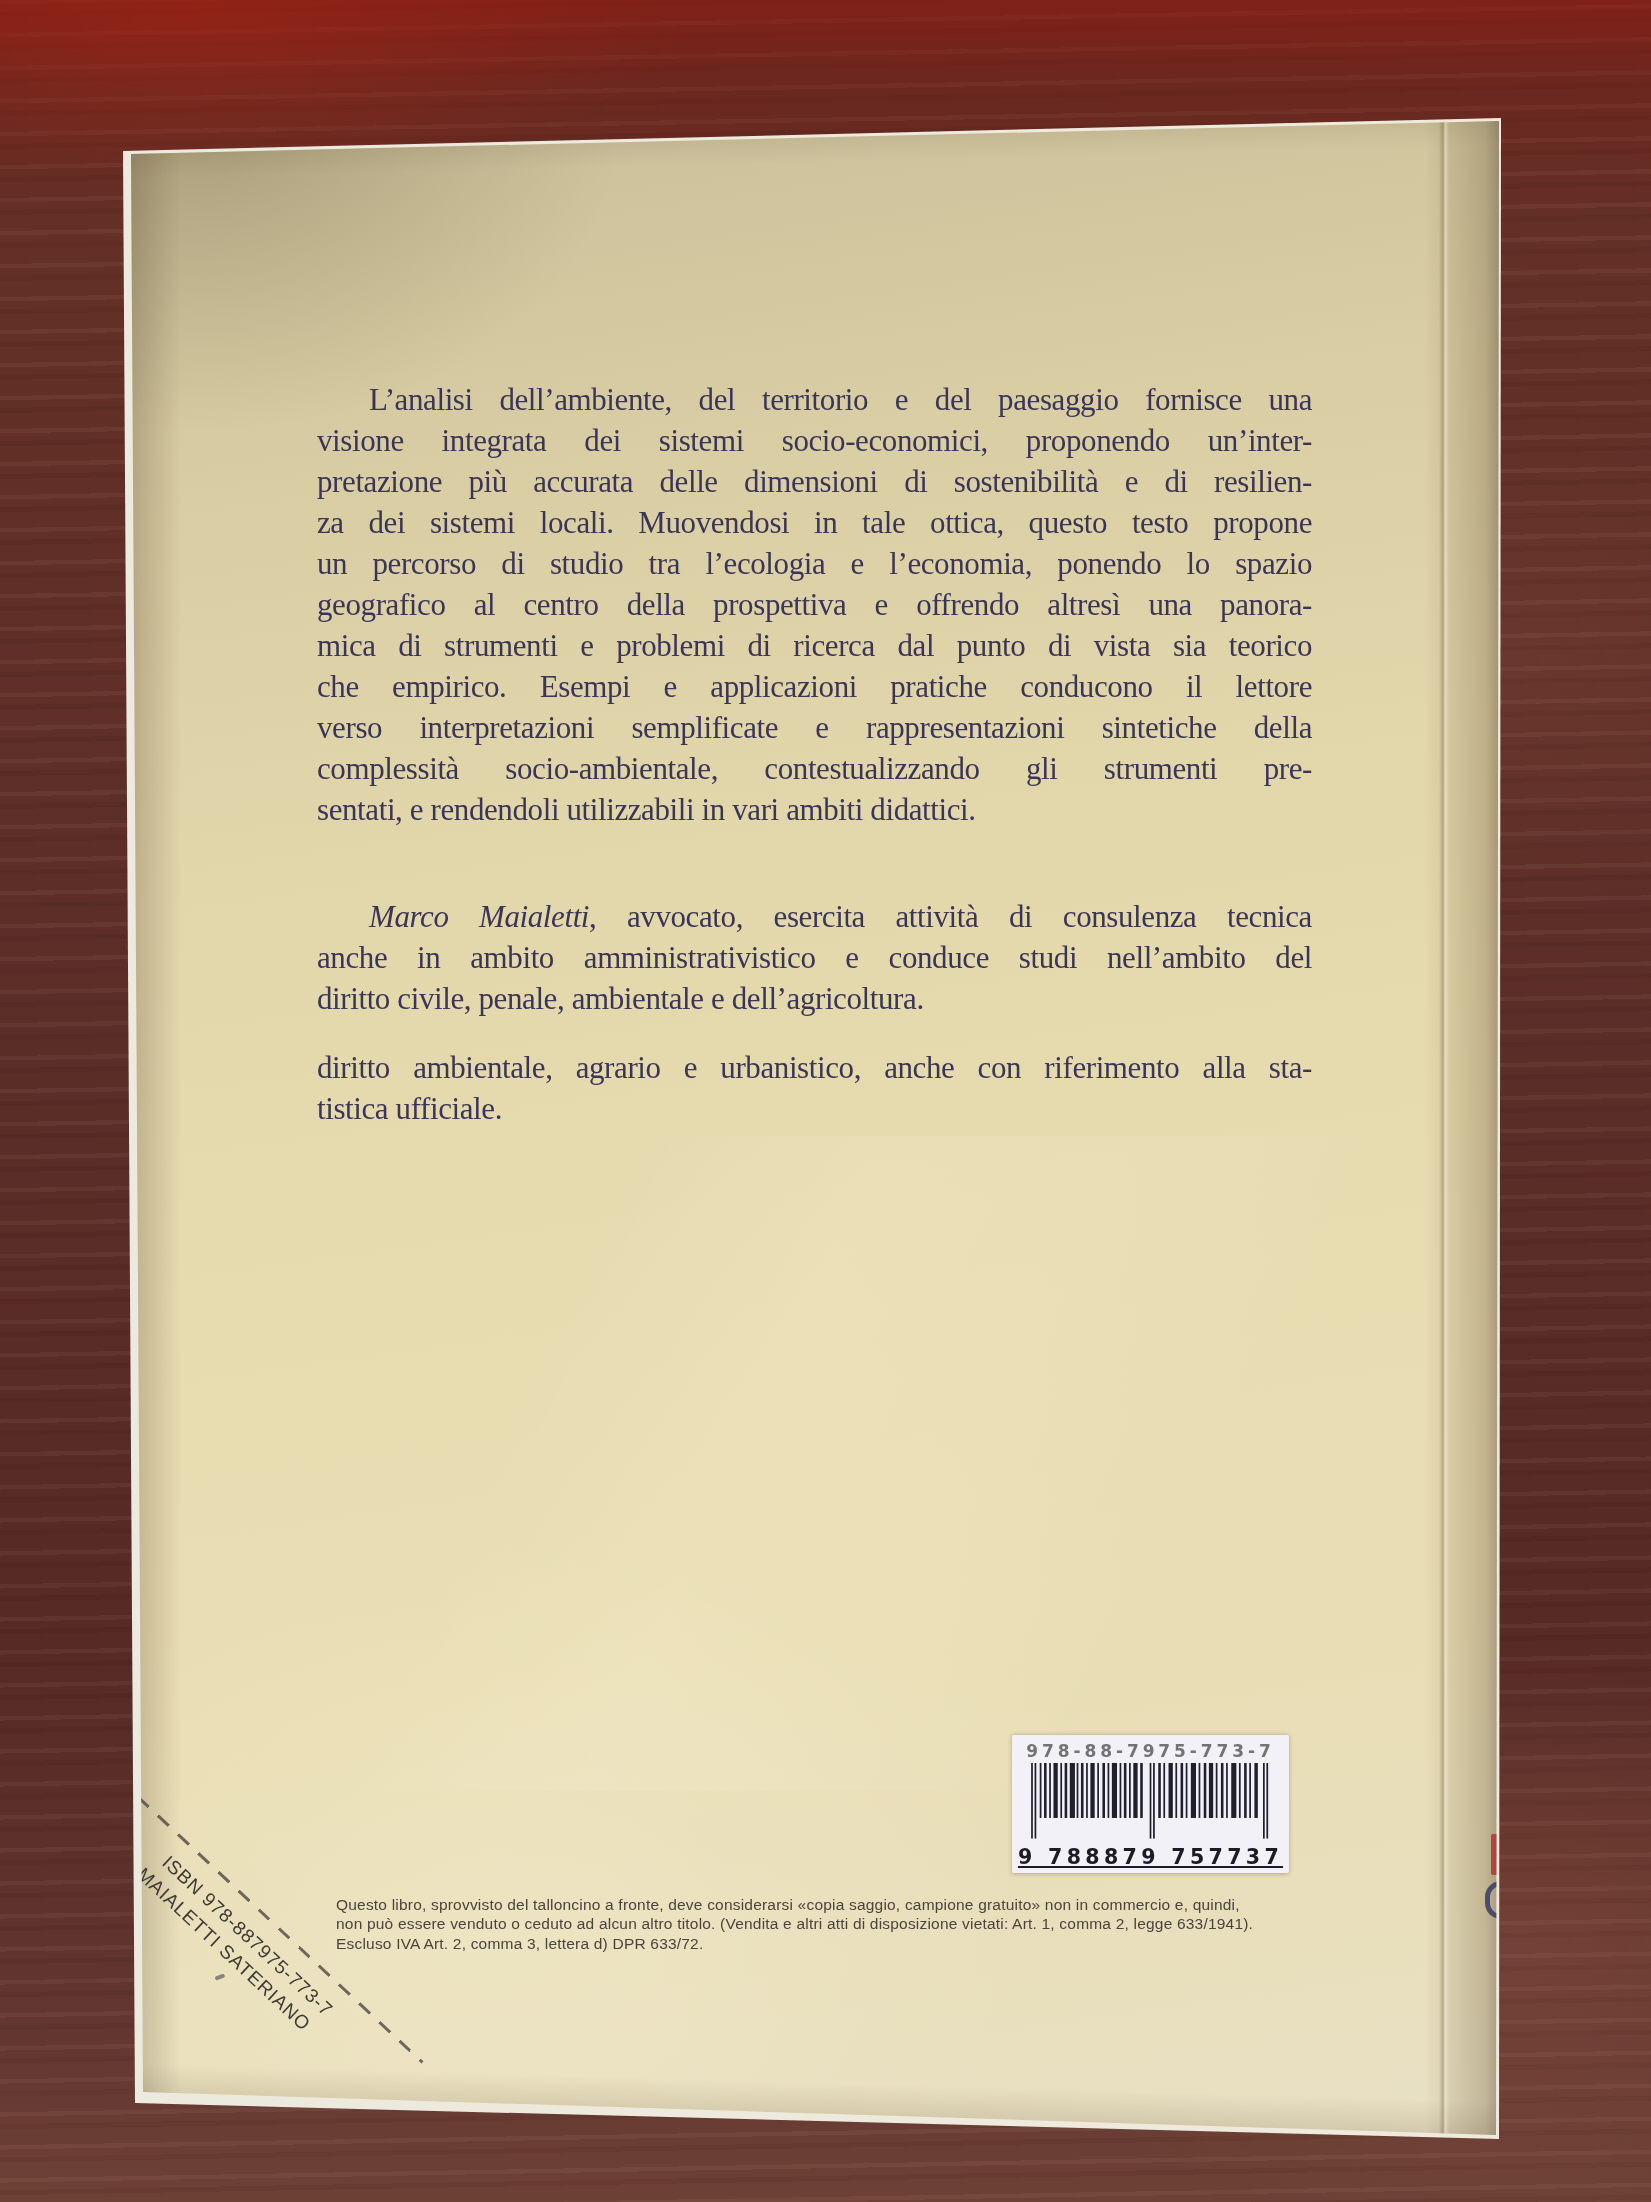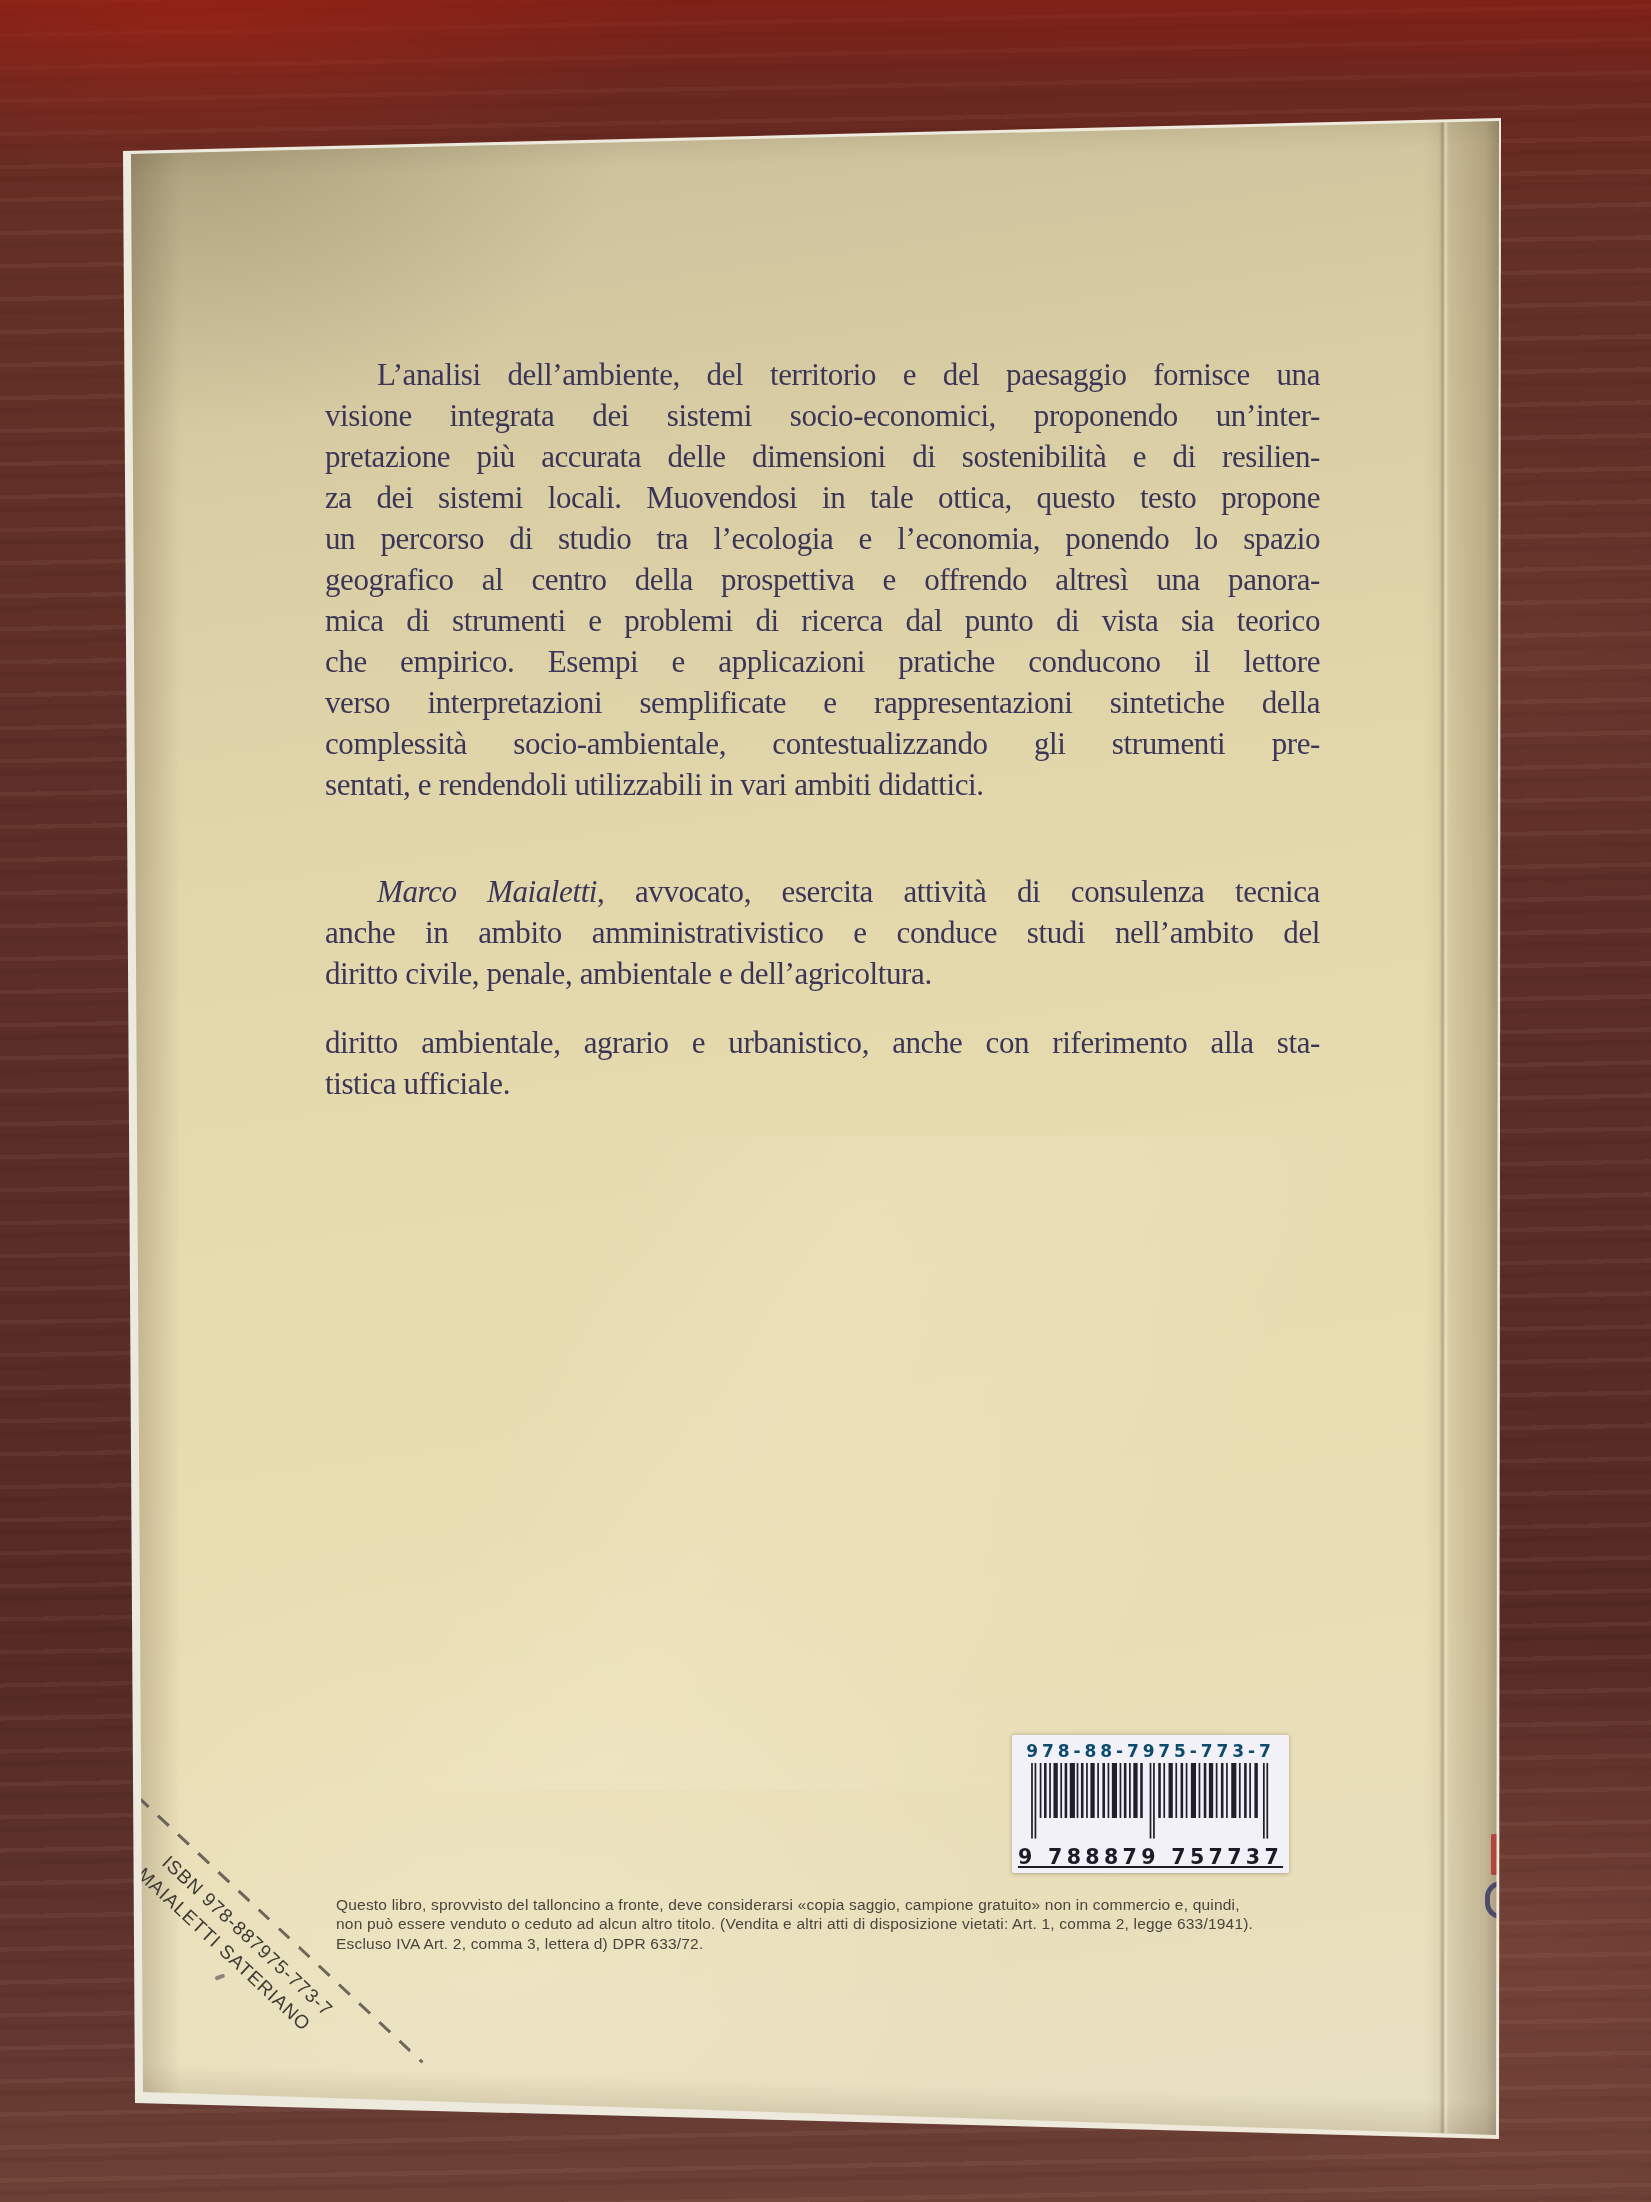--- a/index.html
+++ b/index.html
@@ -42,32 +42,32 @@
     transform:rotate(1.6deg);transform-origin:left top;
     background:linear-gradient(0deg,rgba(90,70,45,0.30),transparent);}
   .crease-v{position:absolute;left:1439px;top:116px;width:10.3px;height:2022px;
     background:linear-gradient(90deg,transparent,rgba(110,90,55,0.35) 40%,rgba(255,252,240,0.40) 62%,transparent);}
   .sheen{position:absolute;left:129px;top:1136px;width:1377px;height:654px;
     background:linear-gradient(115deg,transparent 30%,rgba(255,250,228,0.13) 45%,rgba(255,250,228,0.09) 60%,transparent 75%);}
   
   .tline{font:31px/41px "Liberation Serif","DejaVu Serif",serif;color:#3b3557;
     letter-spacing:-0.4px;white-space:nowrap;text-align:justify;text-align-last:justify;text-justify:inter-word;}
   .tline-last{text-align-last:left;}
-  .textblock{position:absolute;left:325px;width:995px;}
+  .textblock{position:absolute;left:317px;width:995px;margin-top:25px;}
   #synopsis{top:354px;}
   #synopsis .tline:first-child{text-indent:52px;}
   #bio1{top:871px;}
   #bio2{top:1022px;}
   .bio-first{text-indent:52px;}
   .name{font-style:italic;}
   
   #barcode{position:absolute;left:1012px;top:1735px;width:277px;height:138px;
     background:#f3f1f8;border-radius:1.7px;box-shadow:0 0.9px 4.3px rgba(60,40,30,0.30);}
   .bc-top{margin-top:6px;text-align:center;font:600 17px/20.6px "DejaVu Sans",sans-serif;
-    letter-spacing:3.9px;color:#0c4a6e;}
+    letter-spacing:3.9px;color:#737373;}
   .bc-bars{display:block;margin:1.7px auto 0;}
   .bc-digits{position:absolute;left:0;right:0;bottom:4.3px;text-align:center;
     font:600 20.6px/22.4px "DejaVu Sans",sans-serif;letter-spacing:4.3px;color:#1c1c26;text-decoration:underline;}
   
   #legal{position:absolute;left:336px;top:1895px;width:985px;}
   #legal .tline{font:15.5px/19.4px "Liberation Sans",sans-serif;color:#4a443f;
     letter-spacing:0.2px;text-align:left;text-align-last:left;white-space:nowrap;}
   
   #corner{position:absolute;left:174px;top:1850px;transform:rotate(43deg);
     transform-origin:0 0;font:19px/26px "Liberation Sans",sans-serif;

